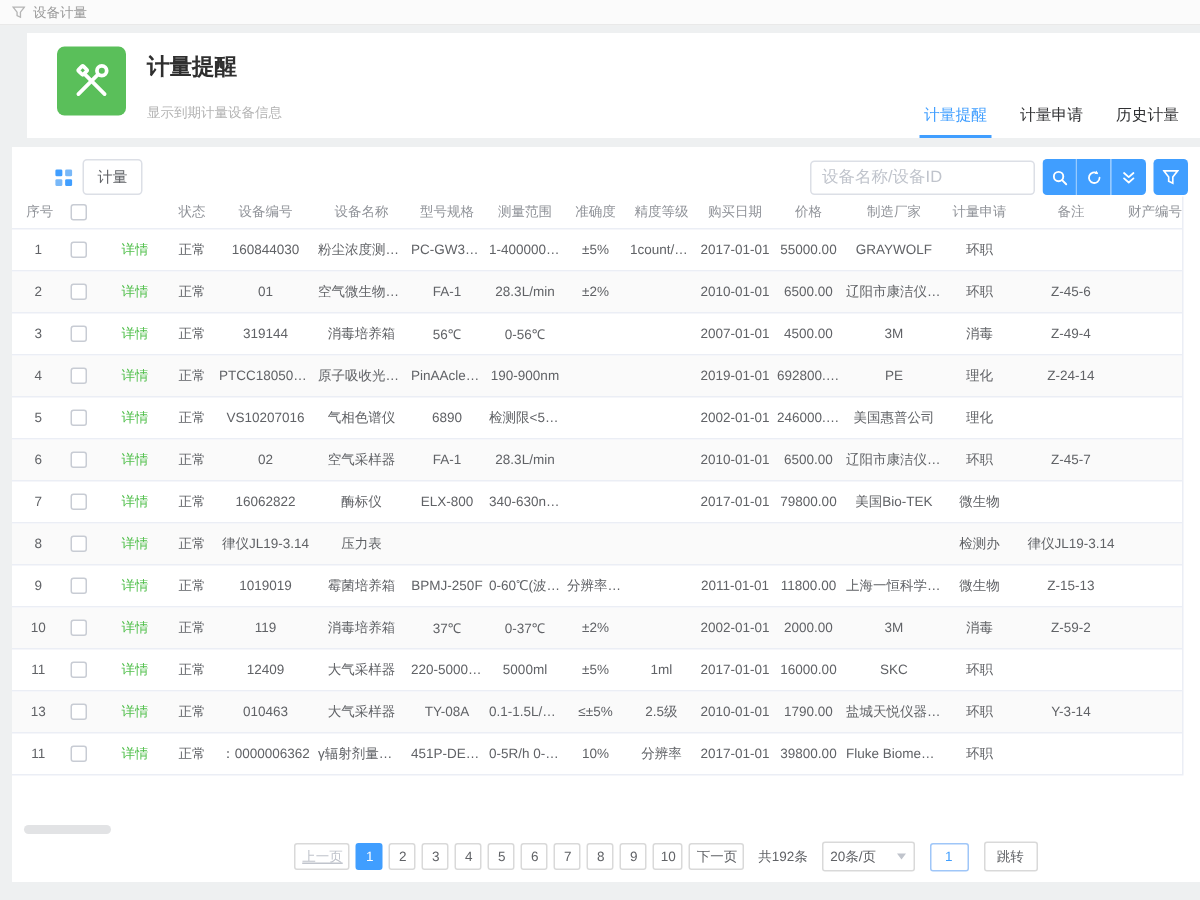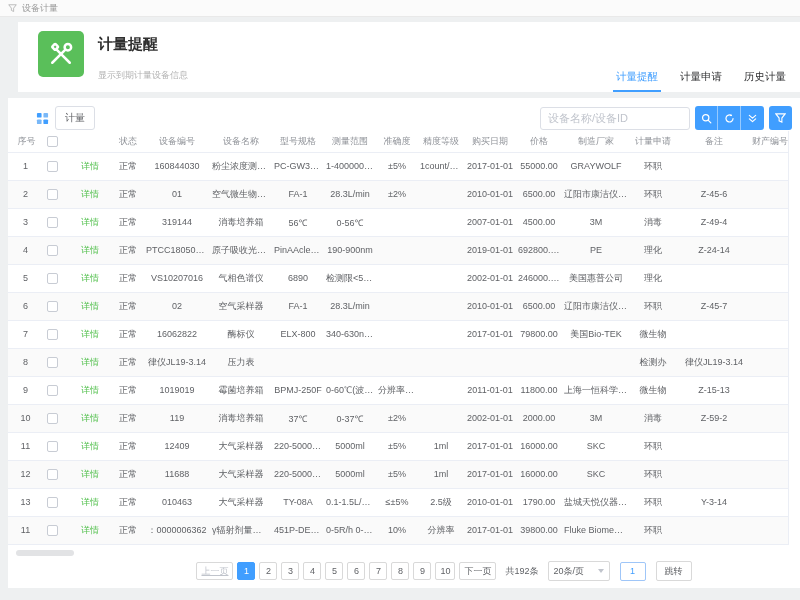--- a/index.html
+++ b/index.html
@@ -428,38 +428,20 @@
             <td>±5%</td>
             <td>1ml</td>
             <td>2017-01-01</td>
             <td>16000.00</td>
             <td>SKC</td>
             <td>环职</td>
             <td></td>
             <td></td>
           </tr>
           <tr>
-            <td class="no-cell">12</td>
-            <td><span class="checkbox"></span></td>
-            <td><span class="detail-link">详情</span></td>
-            <td>正常</td>
-            <td>11688</td>
-            <td>大气采样器</td>
-            <td>220-5000TC</td>
-            <td>5000ml</td>
-            <td>±5%</td>
-            <td>1ml</td>
-            <td>2017-01-01</td>
-            <td>16000.00</td>
-            <td>SKC</td>
-            <td>环职</td>
-            <td></td>
-            <td></td>
-          </tr>
-          <tr>
             <td class="no-cell">13</td>
             <td><span class="checkbox"></span></td>
             <td><span class="detail-link">详情</span></td>
             <td>正常</td>
             <td>010463</td>
             <td>大气采样器</td>
             <td>TY-08A</td>
             <td>0.1-1.5L/min</td>
             <td>≤±5%</td>
             <td>2.5级</td>

